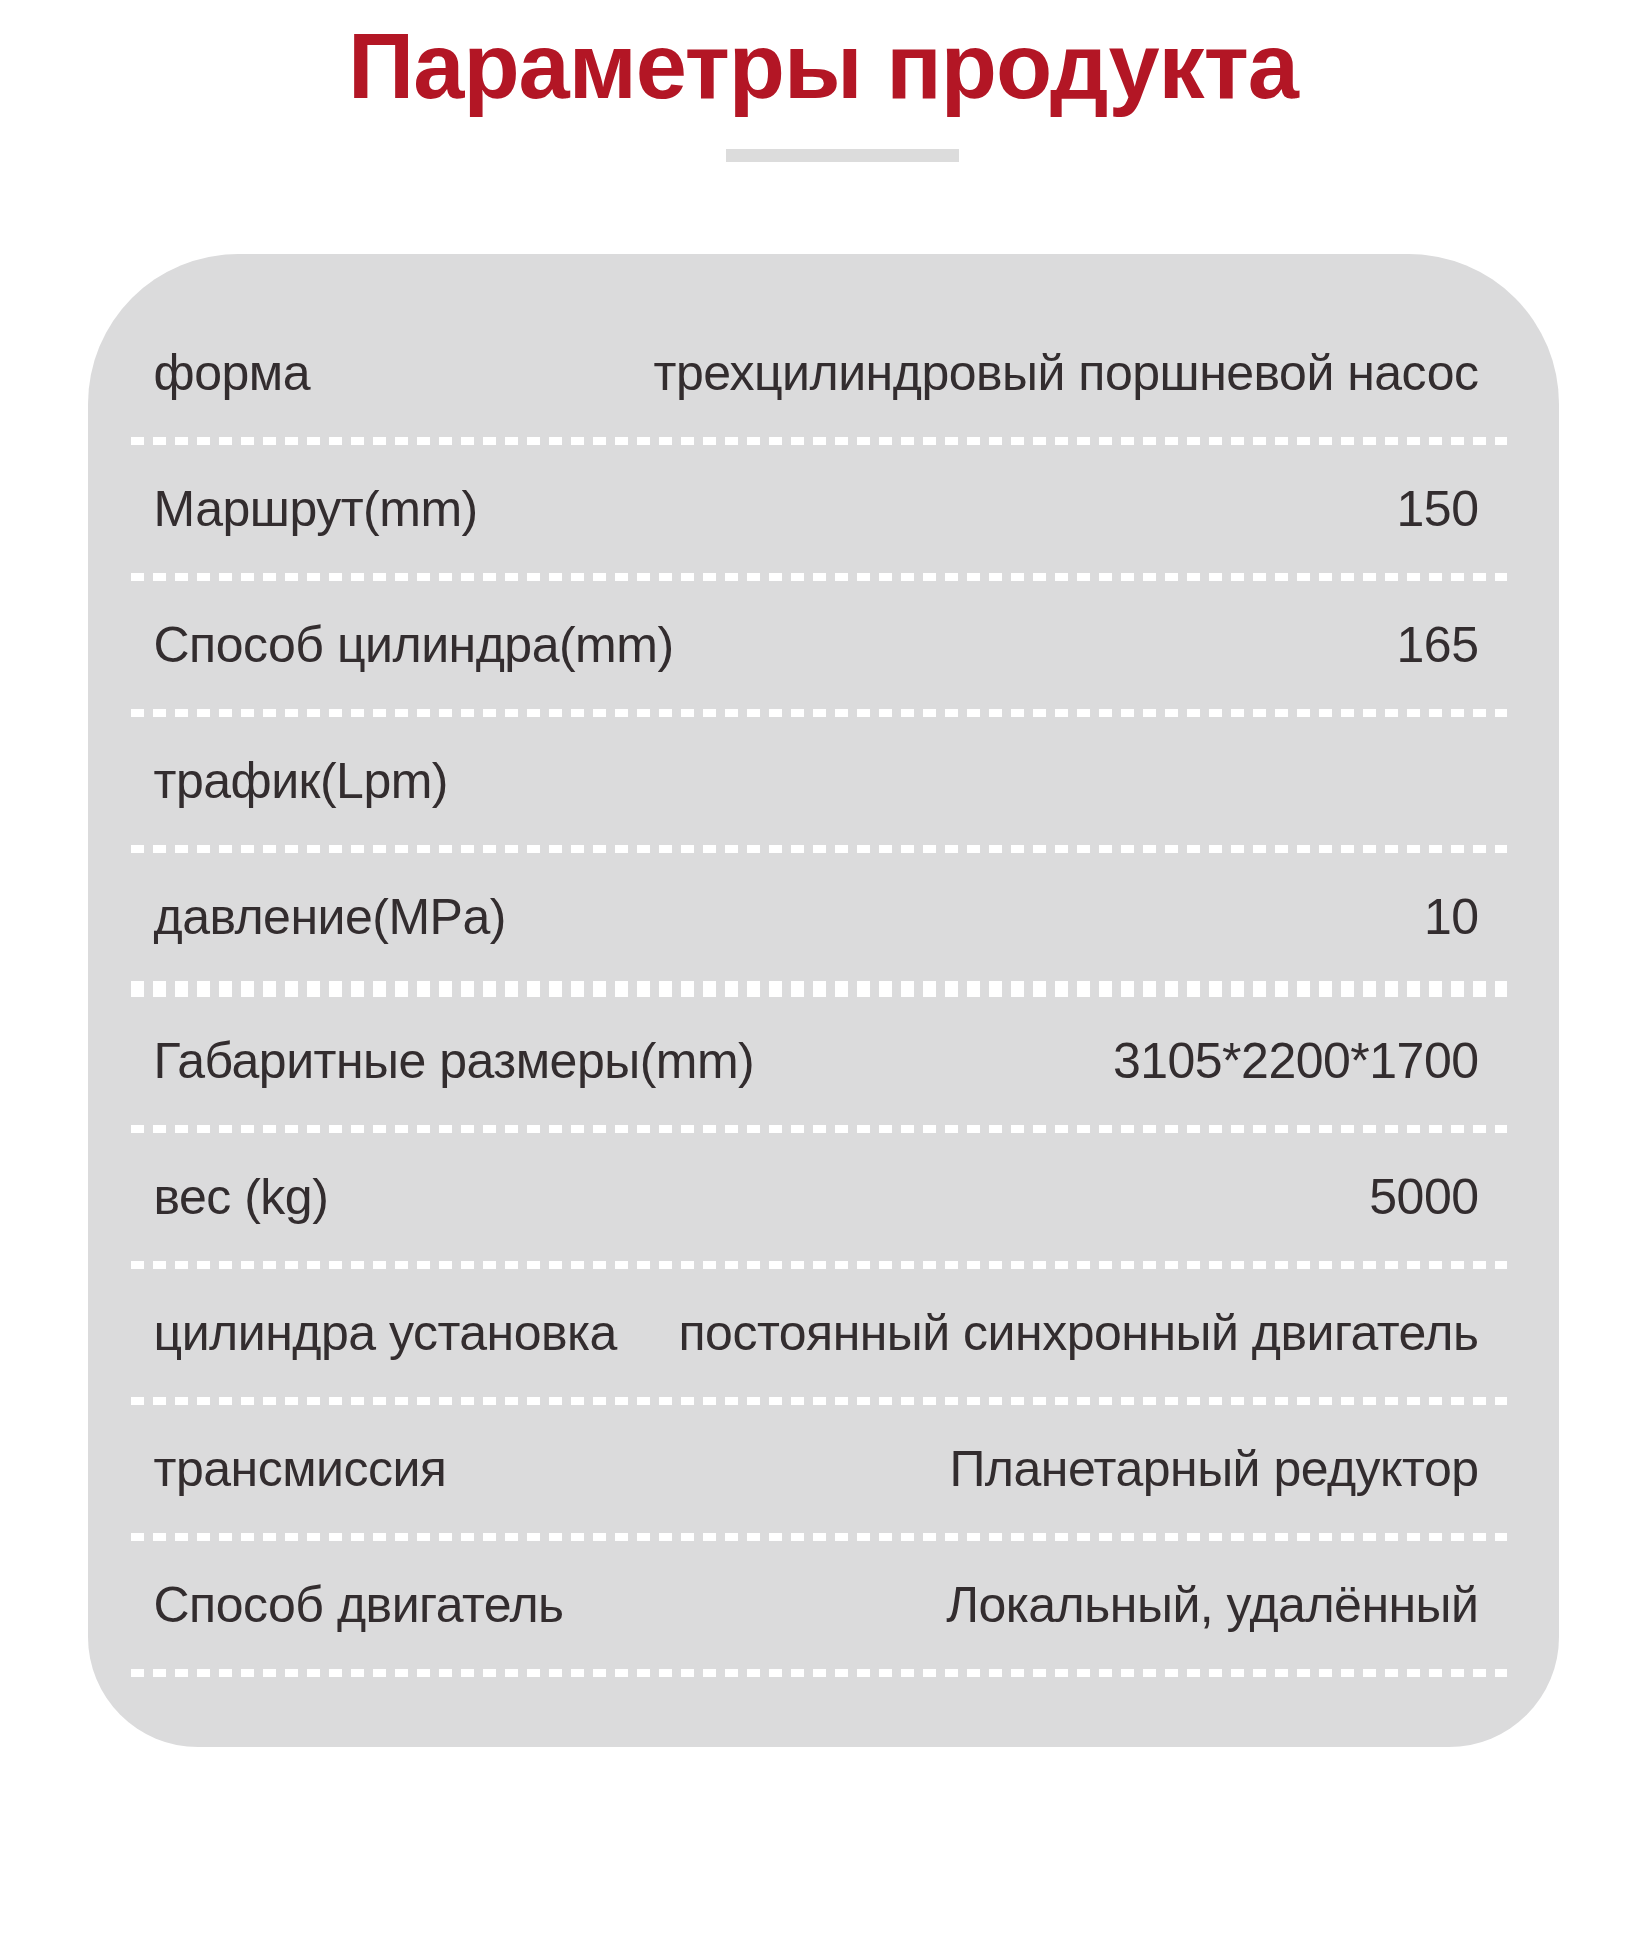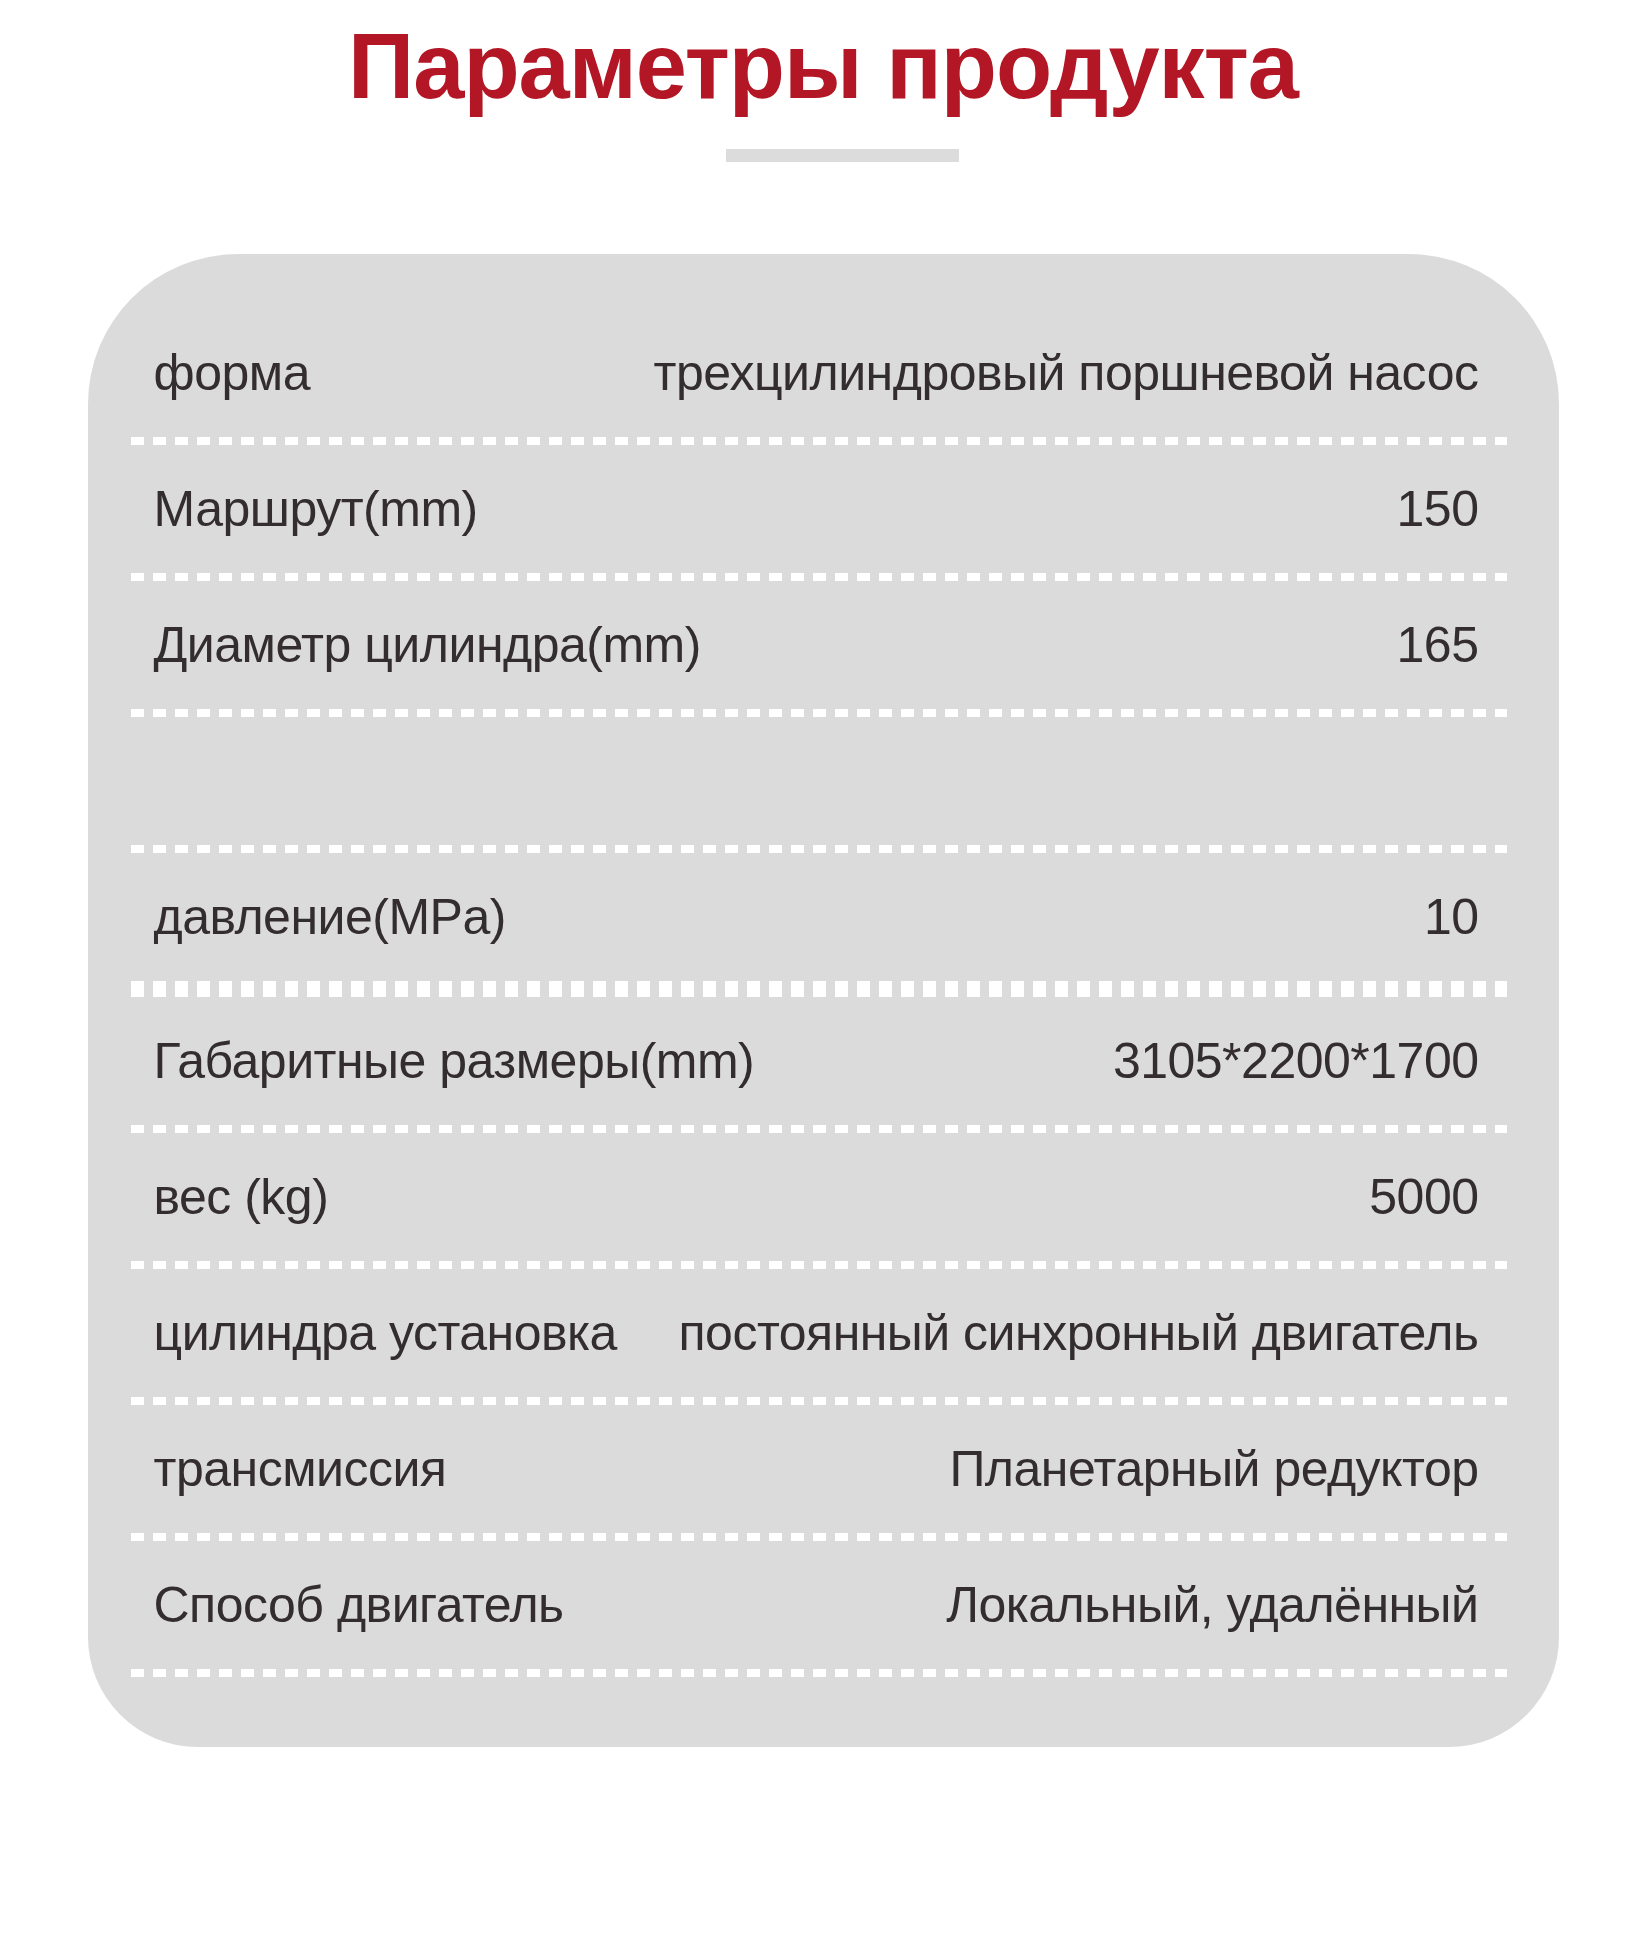--- a/index.html
+++ b/index.html
@@ -88,26 +88,27 @@
   </div>
   <div class="sep"></div>
 
   <div class="row">
     <span class="label">Маршрут(mm)</span>
     <span class="value">150</span>
   </div>
   <div class="sep"></div>
 
   <div class="row">
-    <span class="label">Диаметр цилиндра(mm)</span>
+    <span class="label">Способ цилиндра(mm)</span>
     <span class="value">165</span>
   </div>
   <div class="sep"></div>
 
   <div class="row">
+    <span class="label">трафик(Lpm)</span>
   </div>
   <div class="sep"></div>
 
   <div class="row">
     <span class="label">давление(MPa)</span>
     <span class="value">10</span>
   </div>
   <div class="sep"></div>
 
   <div class="sep"></div>

